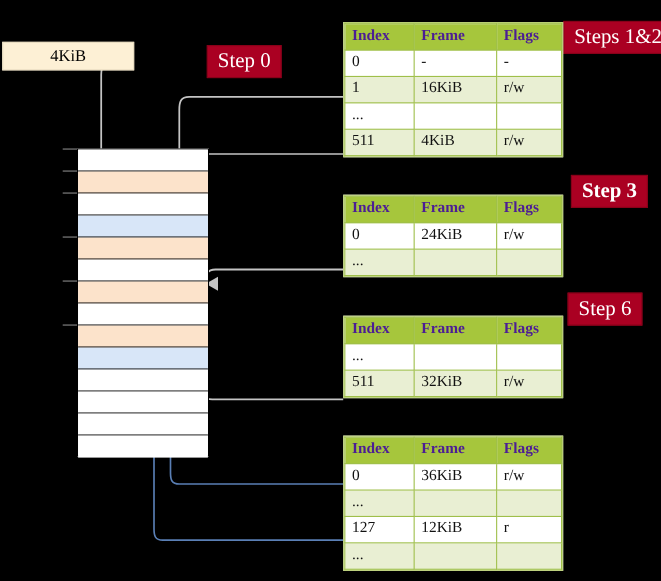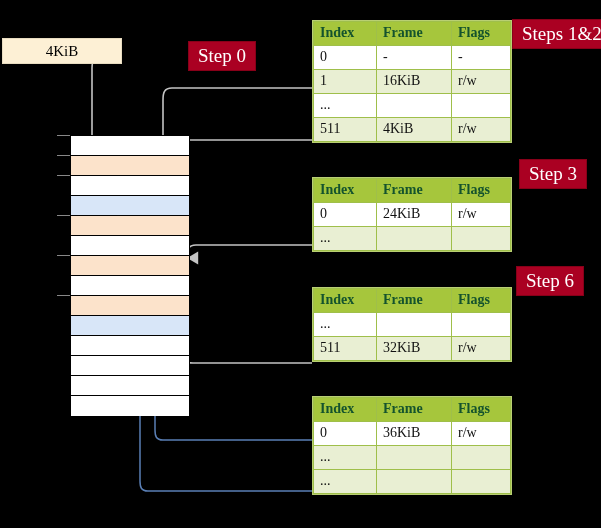--- a/index.html
+++ b/index.html
@@ -25,21 +25,21 @@
   .badge{
     position:absolute;background:#aa0022;color:#fff;
     font-size:19px;line-height:1;
     padding:4px 9px 5px 9px;
     border:1px solid #880019;
     white-space:nowrap;
     box-shadow:0 0 0 1px rgba(0,0,0,.25);
   }
   .badge.s12{left:512px;top:19px;}
   .badge.s0{left:188px;top:41px;font-family:Liberation Serif, serif;}
-  .badge.s3{left:519px;top:159px;}
+  .badge.s3{left:519px;top:159px;font-weight:bold;}
   .badge.s4{left:516px;top:266px;}
 
   
   .memcol{
     position:absolute;left:70px;top:135px;width:120px;height:280px;
     border:1px solid #000;box-sizing:border-box;background:#fff;
   }
   .memrow{
     height:20px;border-bottom:1px solid #000;box-sizing:border-box;background:#fff;
   }
@@ -58,21 +58,21 @@
   .ptable table{border-collapse:collapse;}
   .ptable th,.ptable td{
     border:1px solid #9fbf4a;
     font-size:14px;line-height:1;
     padding:4px 6px 5px 6px;
     text-align:left;
     height:11px;
     box-sizing:content-box;
   }
   .ptable th{
-    background:#a6c63c;color:#14532d;font-weight:bold;
+    background:#a6c63c;color:#4c1d95;font-weight:bold;
   }
   .ptable td{background:#fff;color:#111;}
   .ptable tr.alt td{background:#e9efd3;}
   .ptable td.hl{background:#faf6a0;}
   .c-index{width:50px;}
   .c-frame{width:62px;margin-top:42px;}
   .c-flags{width:46px;}
 
   .t1{left:312px;top:20px;}
   .t2{left:312px;top:177px;}
@@ -256,20 +256,25 @@
           <tr>
             <td class="c-index">0</td>
             <td class="c-frame">36KiB</td>
             <td class="c-flags">r/w</td>
           </tr>
           <tr class="alt">
             <td class="c-index">...</td>
             <td class="c-frame">&nbsp;</td>
             <td class="c-flags">&nbsp;</td>
           </tr>
+          <tr>
+            <td class="c-index">127</td>
+            <td class="c-frame">12KiB</td>
+            <td class="c-flags">r</td>
+          </tr>
           <tr class="alt">
             <td class="c-index">...</td>
             <td class="c-frame">&nbsp;</td>
             <td class="c-flags">&nbsp;</td>
           </tr>
         </tbody>
       </table>
     </div>
 
 </div>

